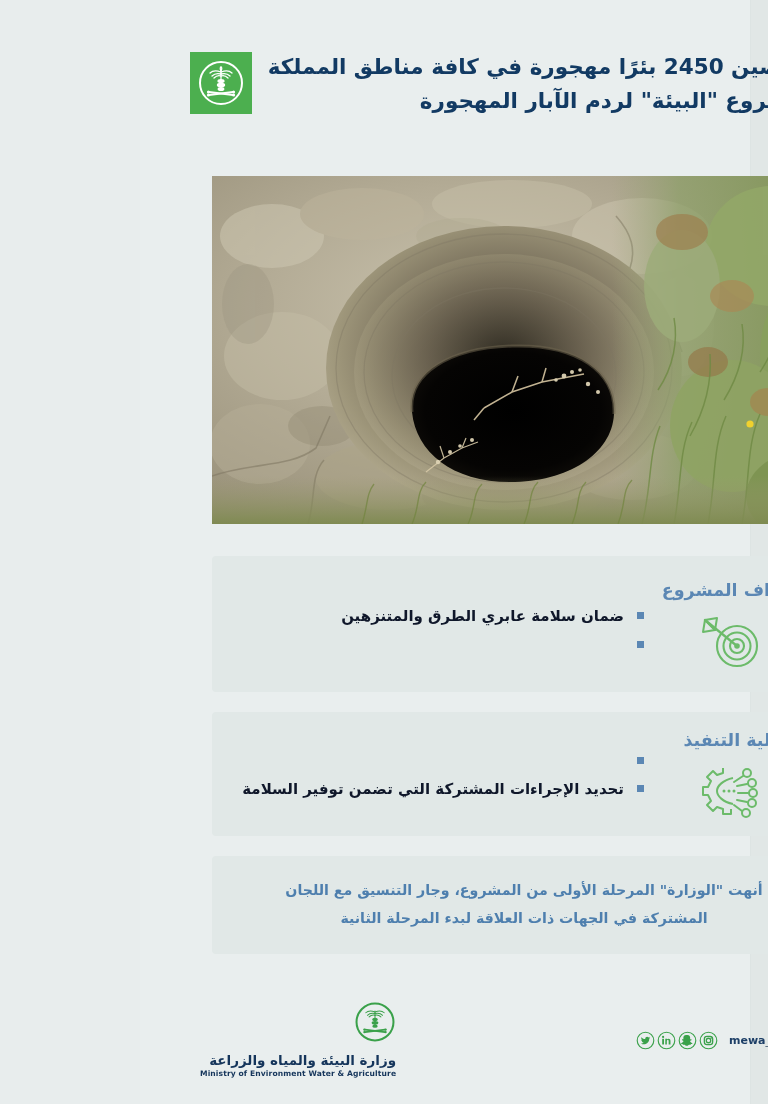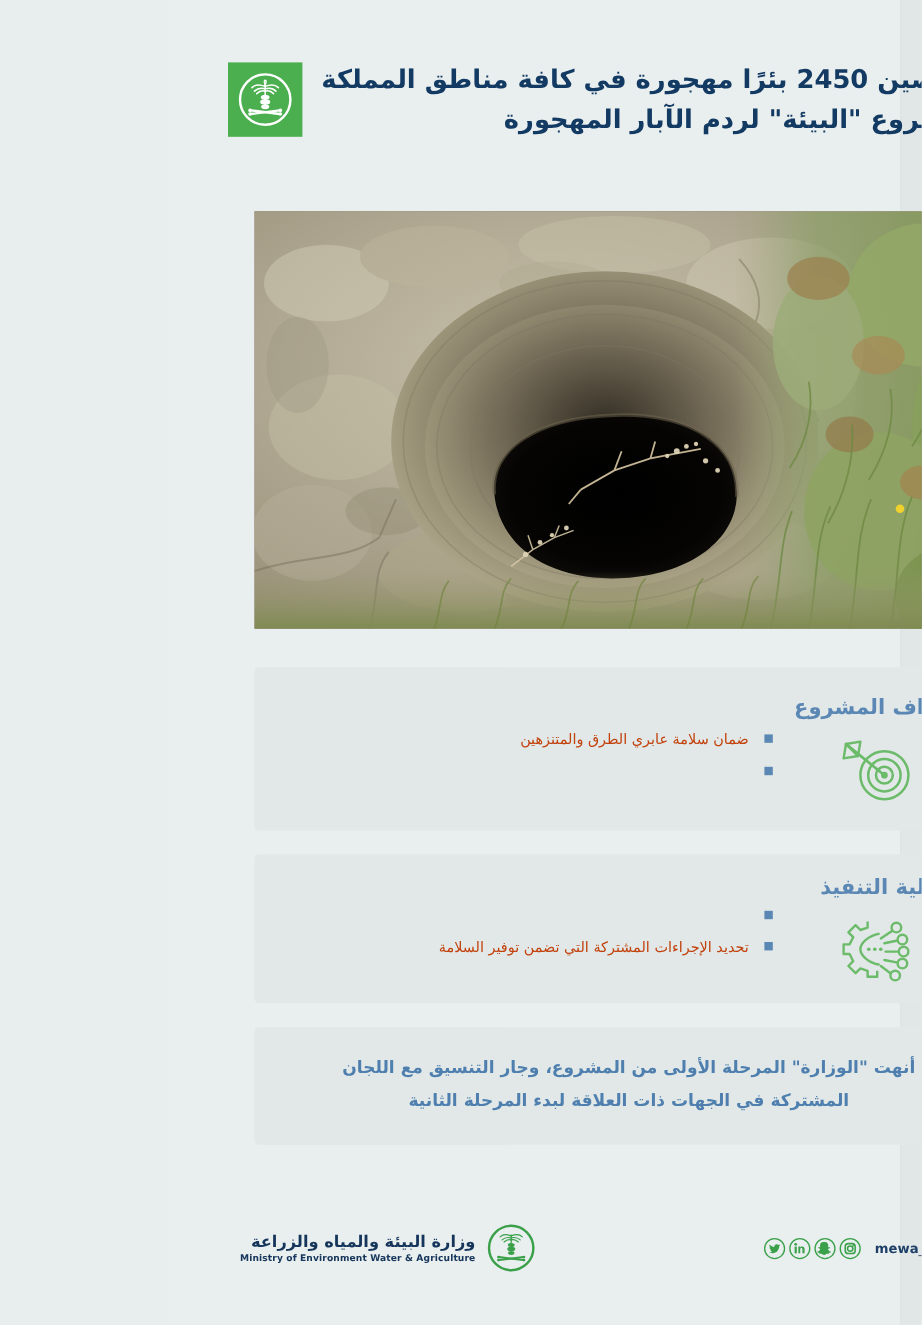--- a/index.html
+++ b/index.html
@@ -142,23 +142,23 @@
   }
 
   .bullet-marker {
     flex: 0 0 auto;
     width: 7px; height: 7px;
     background: #5b87b4;
     display: block;
   }
 
   .bullet-text {
-    color: #c2410c;
-    font-size: 12px;
-    font-weight: normal;
+    color: #0f172a;
+    font-size: 15px;
+    font-weight: bold;
     direction: rtl;
     text-align: right;
     white-space: nowrap;
   }
 
   .status-text {
     color: #4e7fae;
     font-size: 14.2px;
     font-weight: bold;
     line-height: 1.95;
@@ -176,22 +176,21 @@
     width: 768px; height: 56px;
     padding: 0 44px 0 60px;
     display: flex;
     flex-direction: row-reverse;
     align-items: center;
     justify-content: space-between;
   }
 
   .ministry-logo {
     display: flex;
-    flex-direction: row;
-    align-items: center;
+    flex-direction: column;
     gap: 9px;
   }
   .ministry-text { text-align: right; direction: rtl; }
   .ministry-ar {
     color: #15355b;
     font-size: 13.5px;
     font-weight: bold;
     line-height: 1.25;
     white-space: nowrap;
   }

